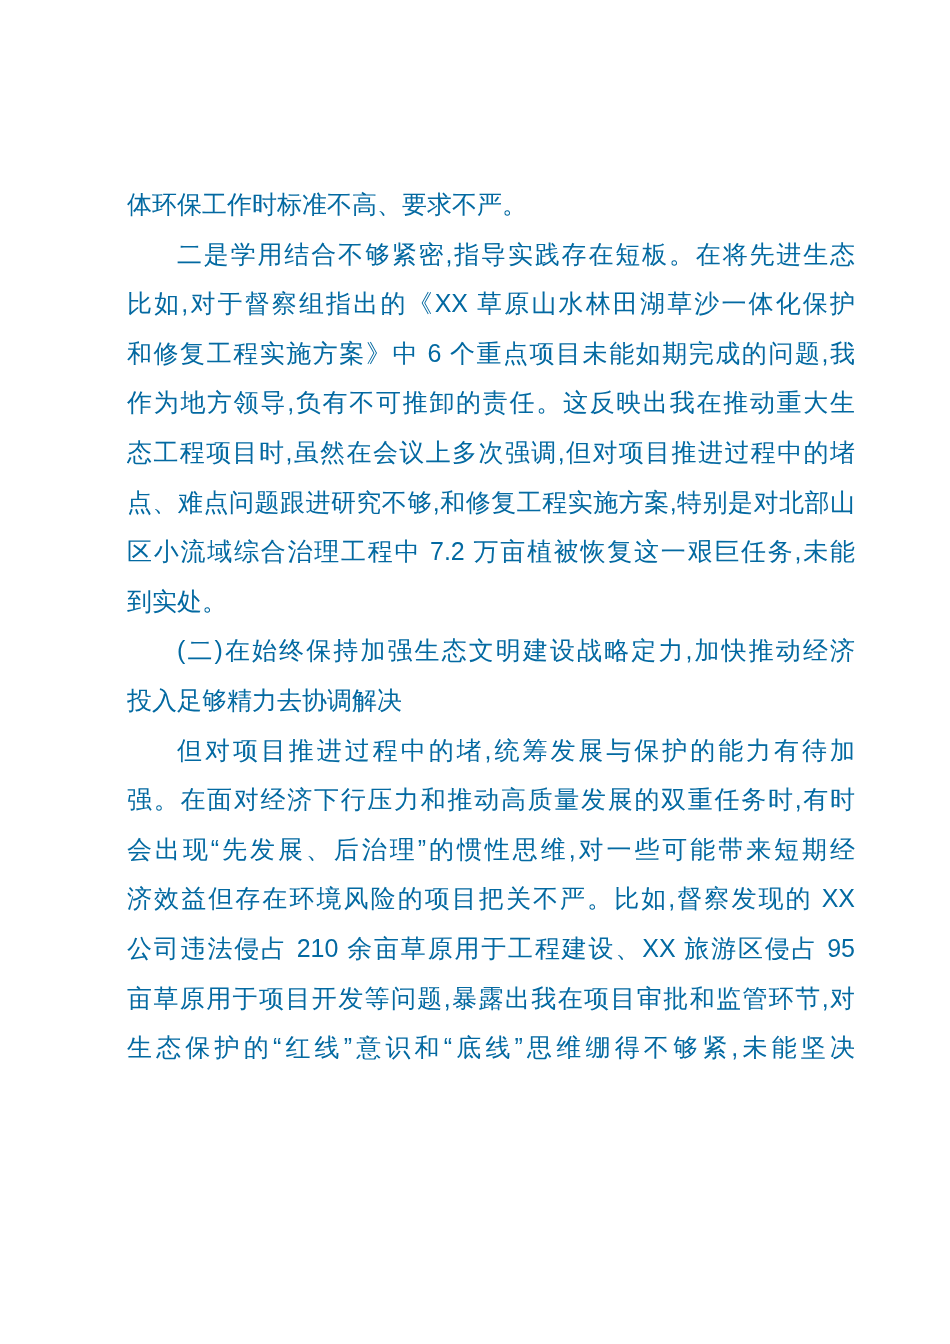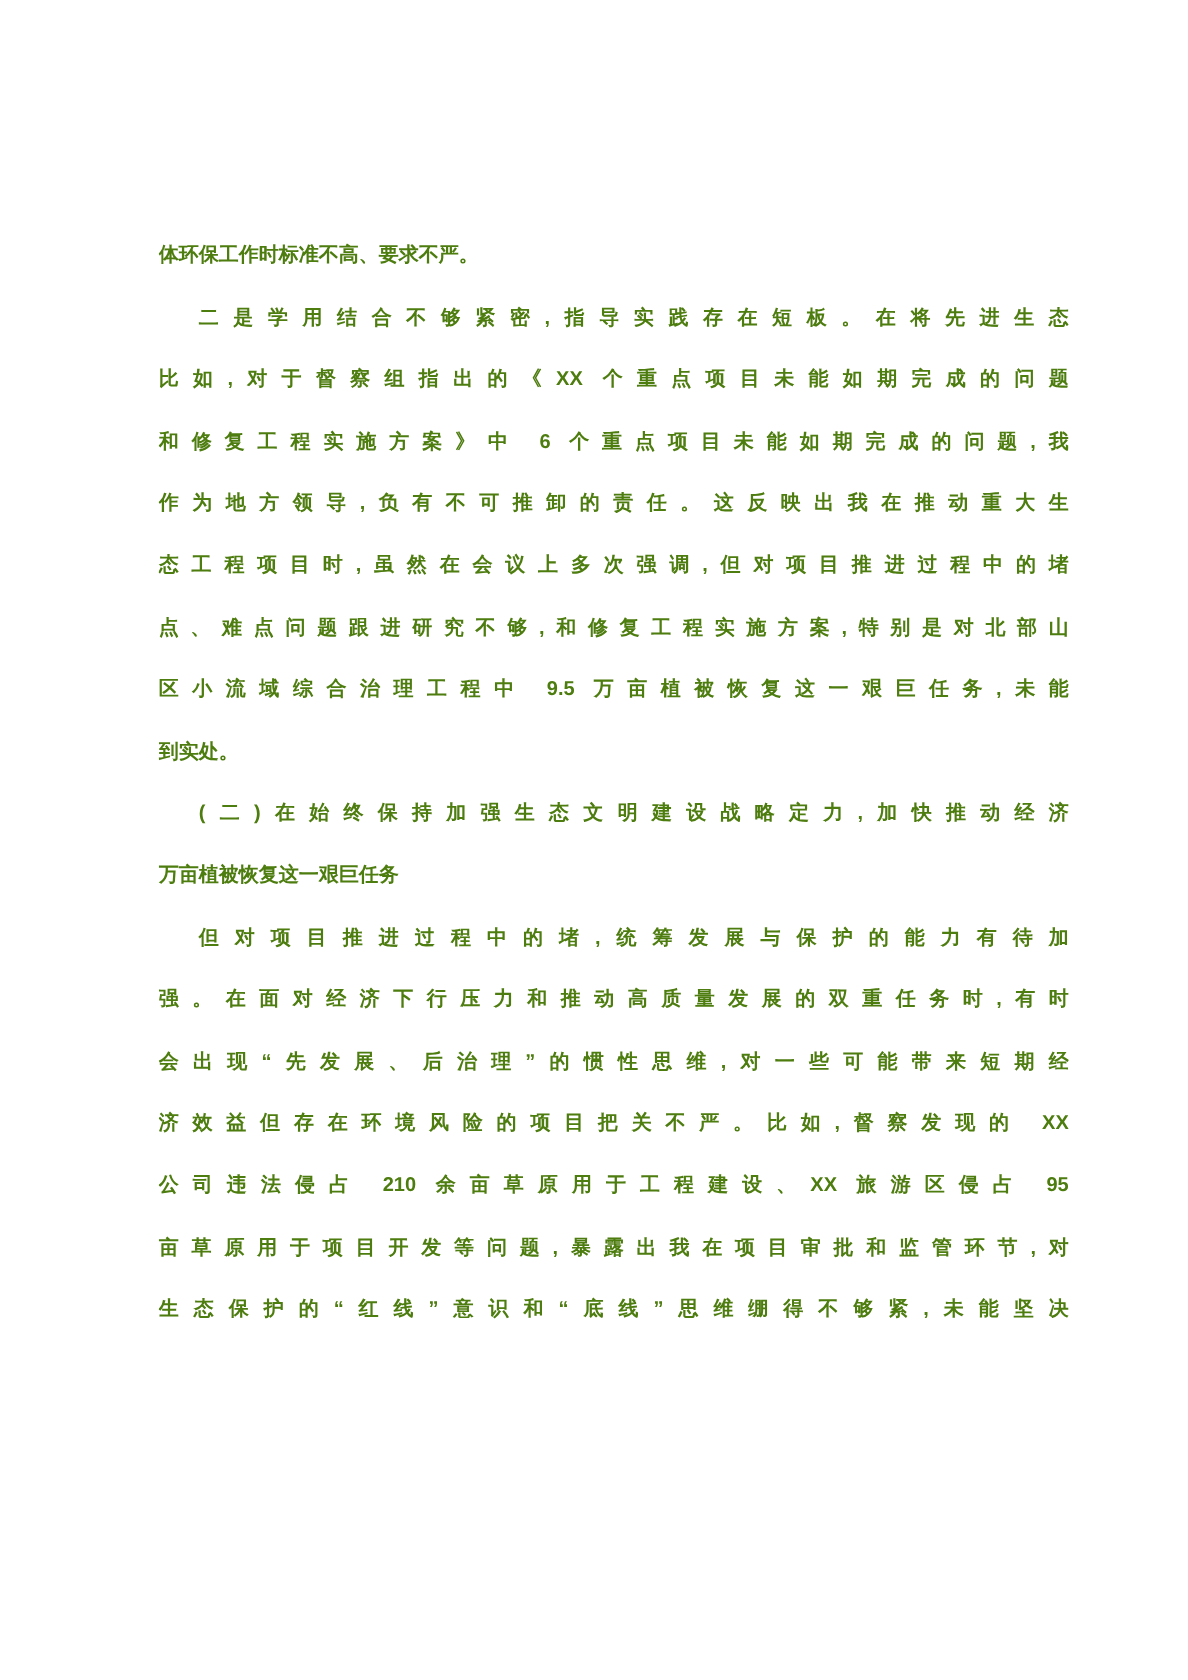--- a/index.html
+++ b/index.html
@@ -17,23 +17,23 @@
     width: 950px;
     height: 1344px;
     background: #ffffff;
   }
   .doc {
     position: absolute;
     left: 127px;
     top: 180px;
     width: 728px;
     font-family: "Liberation Sans", "DejaVu Sans", sans-serif;
-    font-size: 16px;
-    font-weight: 700;
-    color: #4d7c0f;
+    font-size: 25px;
+    font-weight: 400;
+    color: #0369a1;
     -webkit-font-smoothing: antialiased;
   }
   .line {
     height: 49.6px;
     line-height: 49.6px;
     text-align: justify;
     text-align-last: justify;
     text-justify: inter-character;
     overflow: hidden;
     white-space: normal;
@@ -45,29 +45,29 @@
     text-indent: 2em;
   }
 </style>
 </head>
 <body>
 
 <div class="page">
   <div class="doc">
     <div class="line end">体环保工作时标准不高、要求不严。</div>
     <div class="line ind">二是学用结合不够紧密,指导实践存在短板。在将先进生态</div>
-    <div class="line">比如,对于督察组指出的《XX 个重点项目未能如期完成的问题</div>
+    <div class="line">比如,对于督察组指出的《XX 草原山水林田湖草沙一体化保护</div>
     <div class="line">和修复工程实施方案》中 6 个重点项目未能如期完成的问题,我</div>
     <div class="line">作为地方领导,负有不可推卸的责任。这反映出我在推动重大生</div>
     <div class="line">态工程项目时,虽然在会议上多次强调,但对项目推进过程中的堵</div>
     <div class="line">点、难点问题跟进研究不够,和修复工程实施方案,特别是对北部山</div>
-    <div class="line">区小流域综合治理工程中 9.5 万亩植被恢复这一艰巨任务,未能</div>
+    <div class="line">区小流域综合治理工程中 7.2 万亩植被恢复这一艰巨任务,未能</div>
     <div class="line end">到实处。</div>
     <div class="line ind">(二)在始终保持加强生态文明建设战略定力,加快推动经济</div>
-    <div class="line end">万亩植被恢复这一艰巨任务</div>
+    <div class="line end">投入足够精力去协调解决</div>
     <div class="line ind">但对项目推进过程中的堵,统筹发展与保护的能力有待加</div>
     <div class="line">强。在面对经济下行压力和推动高质量发展的双重任务时,有时</div>
     <div class="line">会出现“先发展、后治理”的惯性思维,对一些可能带来短期经</div>
     <div class="line">济效益但存在环境风险的项目把关不严。比如,督察发现的 XX</div>
     <div class="line">公司违法侵占 210 余亩草原用于工程建设、XX 旅游区侵占 95</div>
     <div class="line">亩草原用于项目开发等问题,暴露出我在项目审批和监管环节,对</div>
     <div class="line">生态保护的“红线”意识和“底线”思维绷得不够紧,未能坚决</div>
   </div>
 </div>
 

